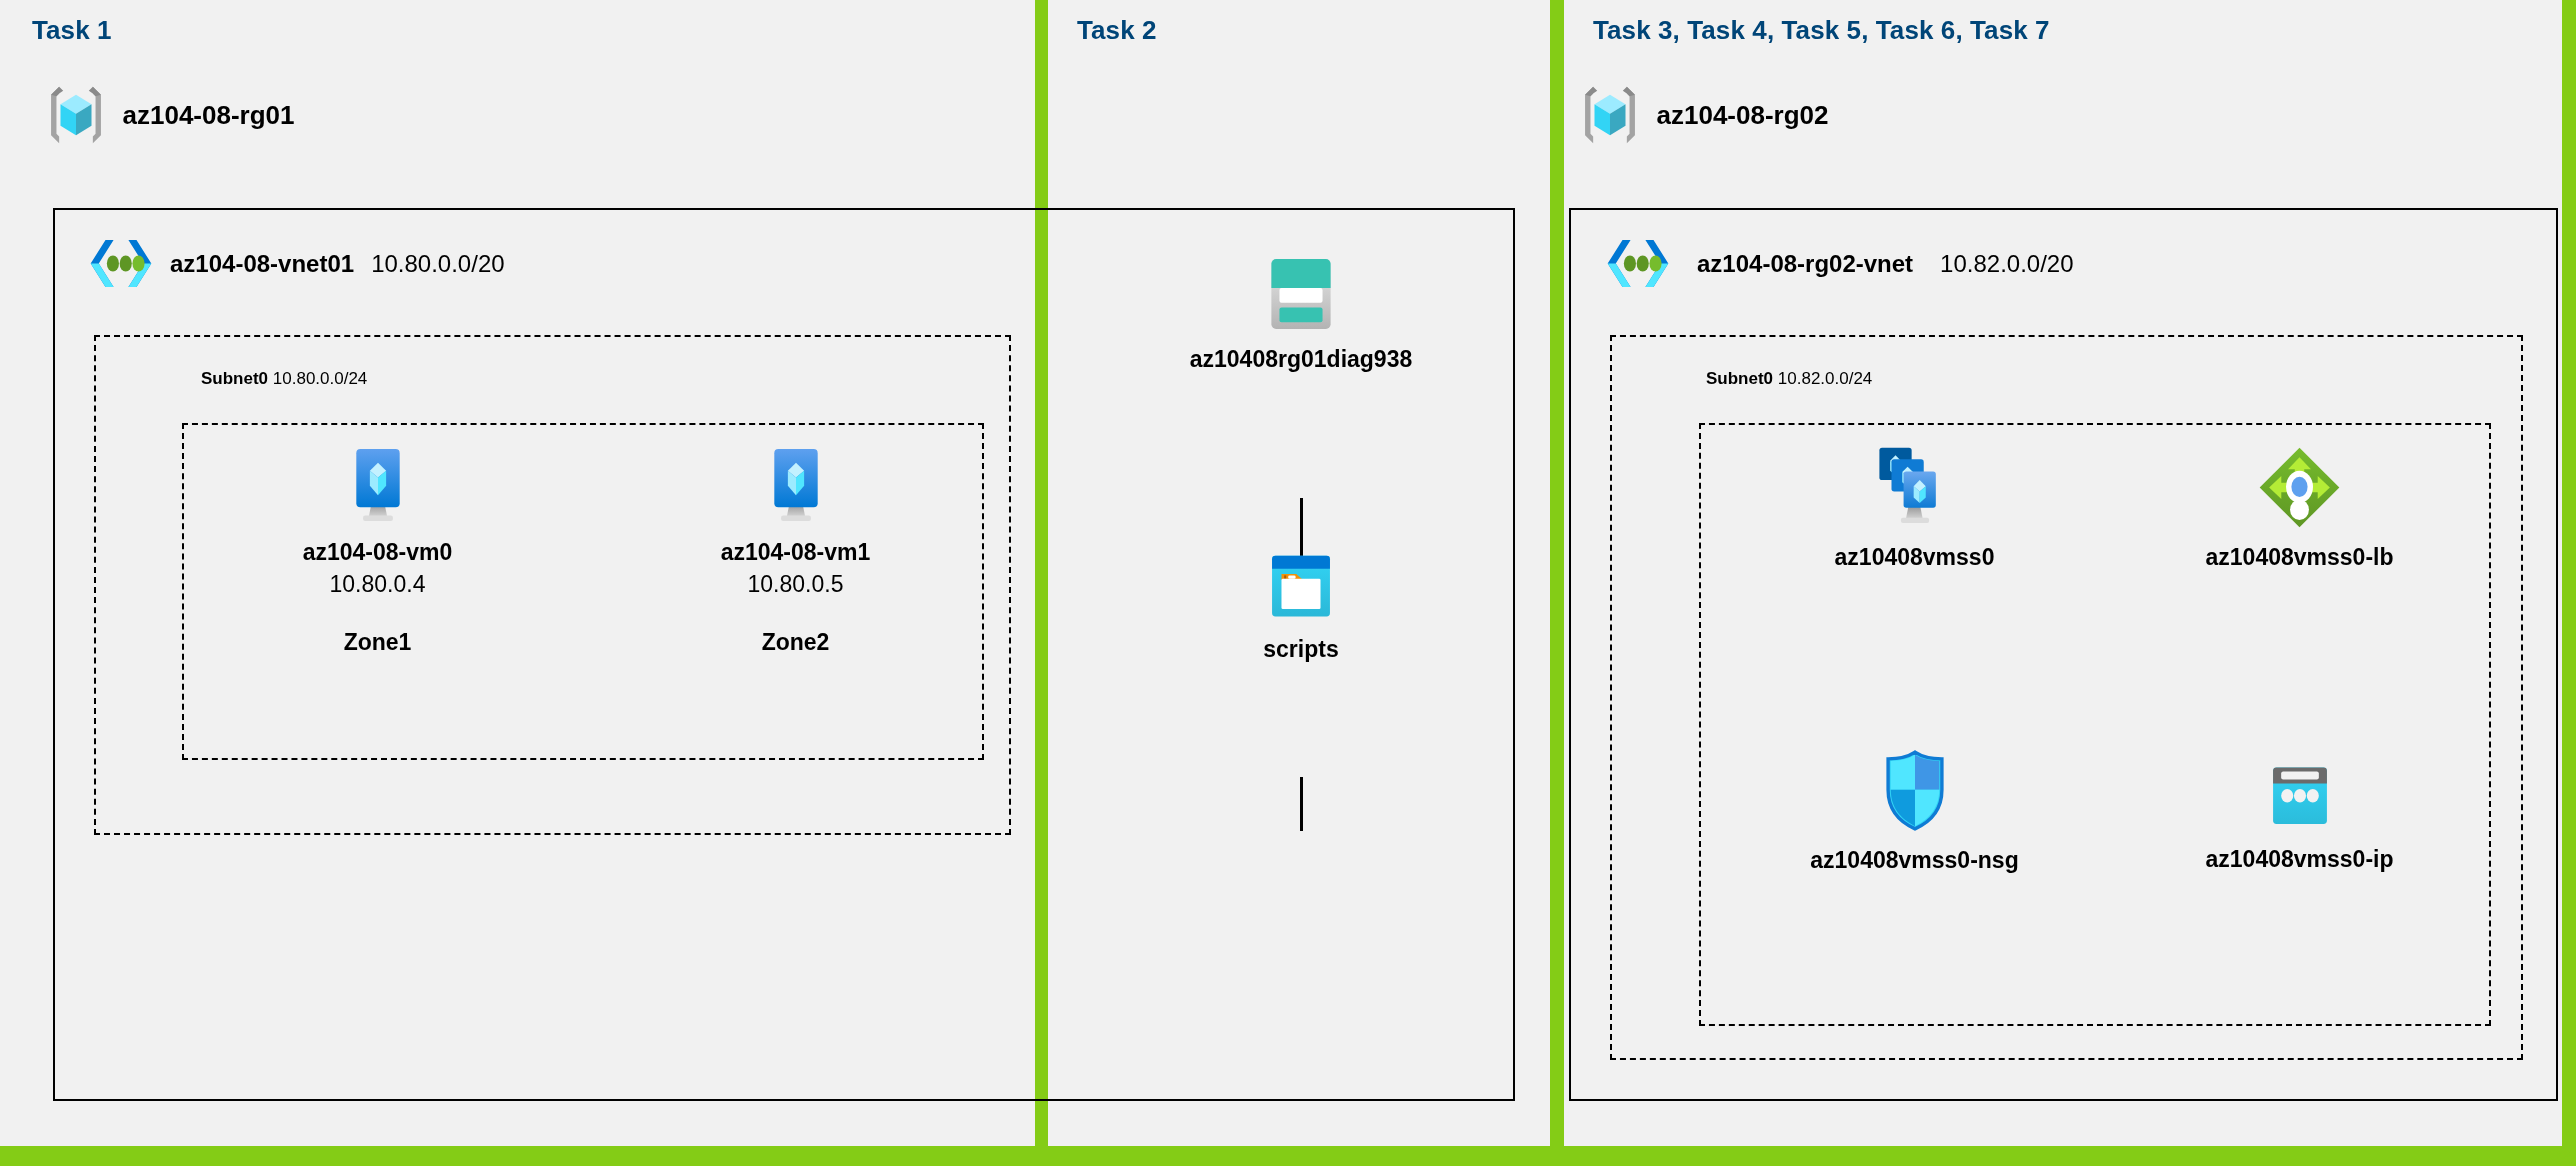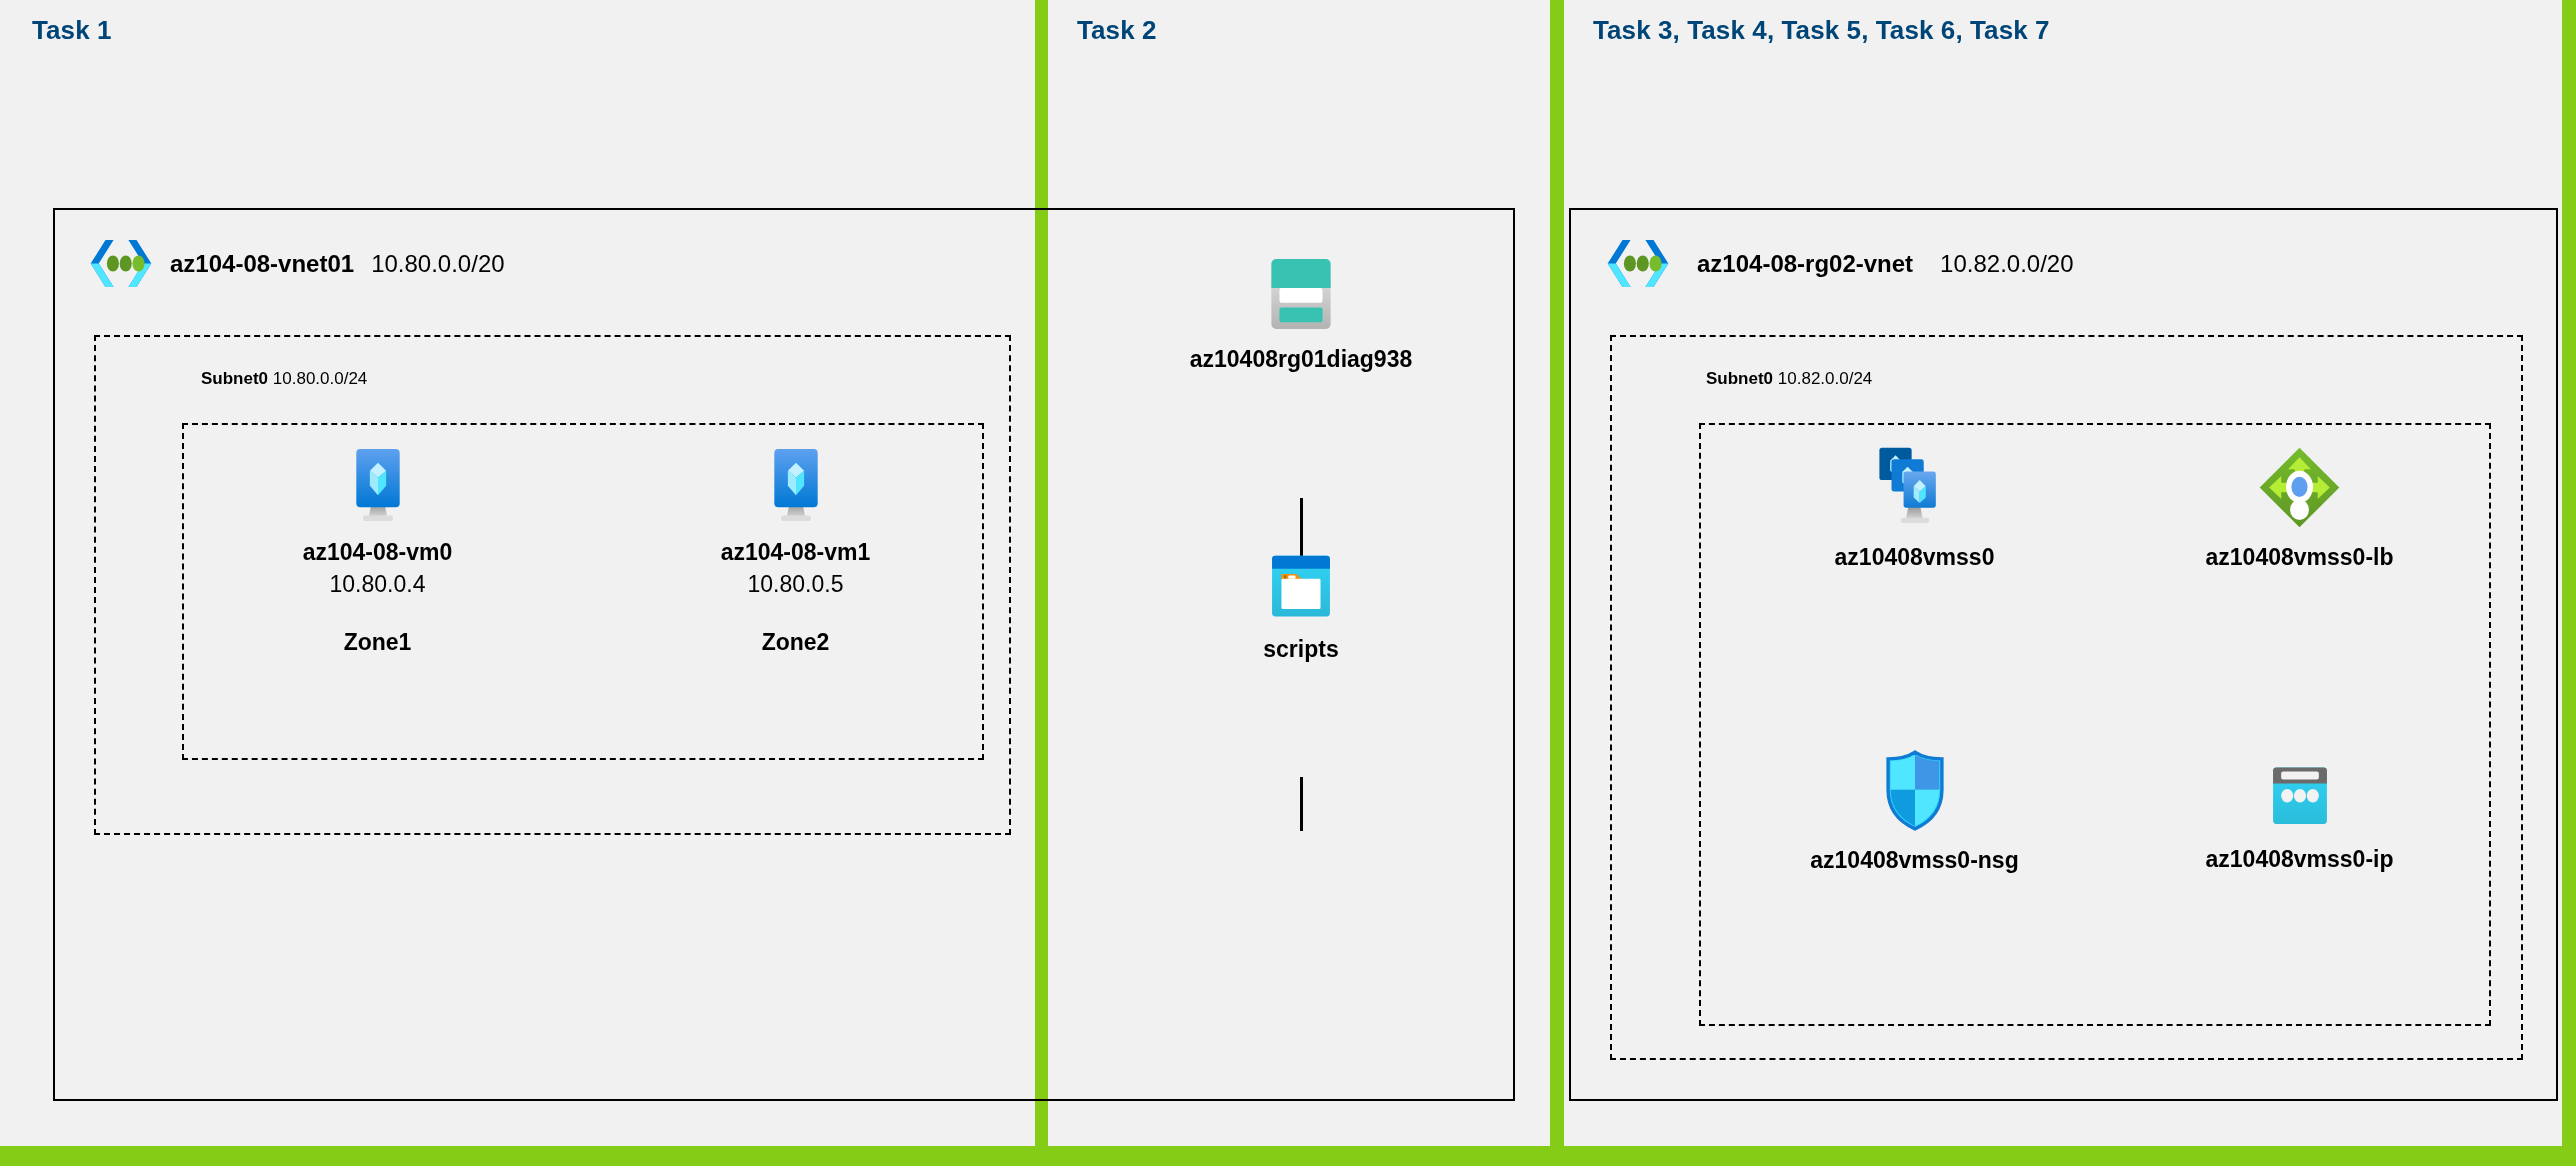--- a/index.html
+++ b/index.html
@@ -170,21 +170,50 @@
 <div id="canvas">
 
   <div class="panel" id="panel-1"></div>
   <div class="panel" id="panel-2"></div>
   <div class="panel" id="panel-3"></div>
 
   <div class="task-title" id="task-title-1">Task 1</div>
   <div class="task-title" id="task-title-2">Task 2</div>
   <div class="task-title" id="task-title-3">Task 3, Task 4, Task 5, Task 6, Task 7</div>
 
-
+  <div class="rg-row" id="rg-row-1">
+    <span>
+      <svg width="58" height="62" viewBox="0 0 86 92">
+        <path d="M18 4 L6 16 L6 76 L18 88 L18 78 L14 74 L14 18 L18 14 Z" fill="#a3a3a3"></path>
+        <path d="M68 4 L80 16 L80 76 L68 88 L68 78 L72 74 L72 18 L68 14 Z" fill="#a3a3a3"></path>
+        <path d="M18 4 L24 10 L18 14 L14 18 L6 16 Z" fill="#8a8a8a"></path>
+        <path d="M68 4 L62 10 L68 14 L72 18 L80 16 Z" fill="#8a8a8a"></path>
+        <path d="M43 16 L66 30 L43 44 L20 30 Z" fill="#9cebff"></path>
+        <path d="M20 30 L43 44 L43 76 L20 62 Z" fill="#32d4f5"></path>
+        <path d="M66 30 L43 44 L43 76 L66 62 Z" fill="#3aa8c1"></path>
+        <path d="M20 62 L43 76 L43 76 L20 62 Z" fill="#9cebff"></path>
+      </svg>
+    </span>
+    <span class="rg-label">az104-08-rg01</span>
+  </div>
+
+  <div class="rg-row" id="rg-row-2">
+    <span>
+      <svg width="58" height="62" viewBox="0 0 86 92">
+        <path d="M18 4 L6 16 L6 76 L18 88 L18 78 L14 74 L14 18 L18 14 Z" fill="#a3a3a3"></path>
+        <path d="M68 4 L80 16 L80 76 L68 88 L68 78 L72 74 L72 18 L68 14 Z" fill="#a3a3a3"></path>
+        <path d="M18 4 L24 10 L18 14 L14 18 L6 16 Z" fill="#8a8a8a"></path>
+        <path d="M68 4 L62 10 L68 14 L72 18 L80 16 Z" fill="#8a8a8a"></path>
+        <path d="M43 16 L66 30 L43 44 L20 30 Z" fill="#9cebff"></path>
+        <path d="M20 30 L43 44 L43 76 L20 62 Z" fill="#32d4f5"></path>
+        <path d="M66 30 L43 44 L43 76 L66 62 Z" fill="#3aa8c1"></path>
+      </svg>
+    </span>
+    <span class="rg-label">az104-08-rg02</span>
+  </div>
 
   <div class="vnet-box" id="vnet-box-1"></div>
   <div class="vnet-box" id="vnet-box-2"></div>
 
   <div class="vnet-row" id="vnet-row-1">
     <span>
       <svg width="66" height="53" viewBox="0 0 98 78">
         <path d="M26 4 L38 4 L16 39 L38 74 L26 74 L4 39 Z" fill="#0078d4"></path>
         <path d="M16 39 L38 74 L26 74 L4 39 Z" fill="#50e6ff"></path>
         <path d="M60 4 L72 4 L94 39 L72 74 L60 74 L82 39 Z" fill="#0078d4"></path>

